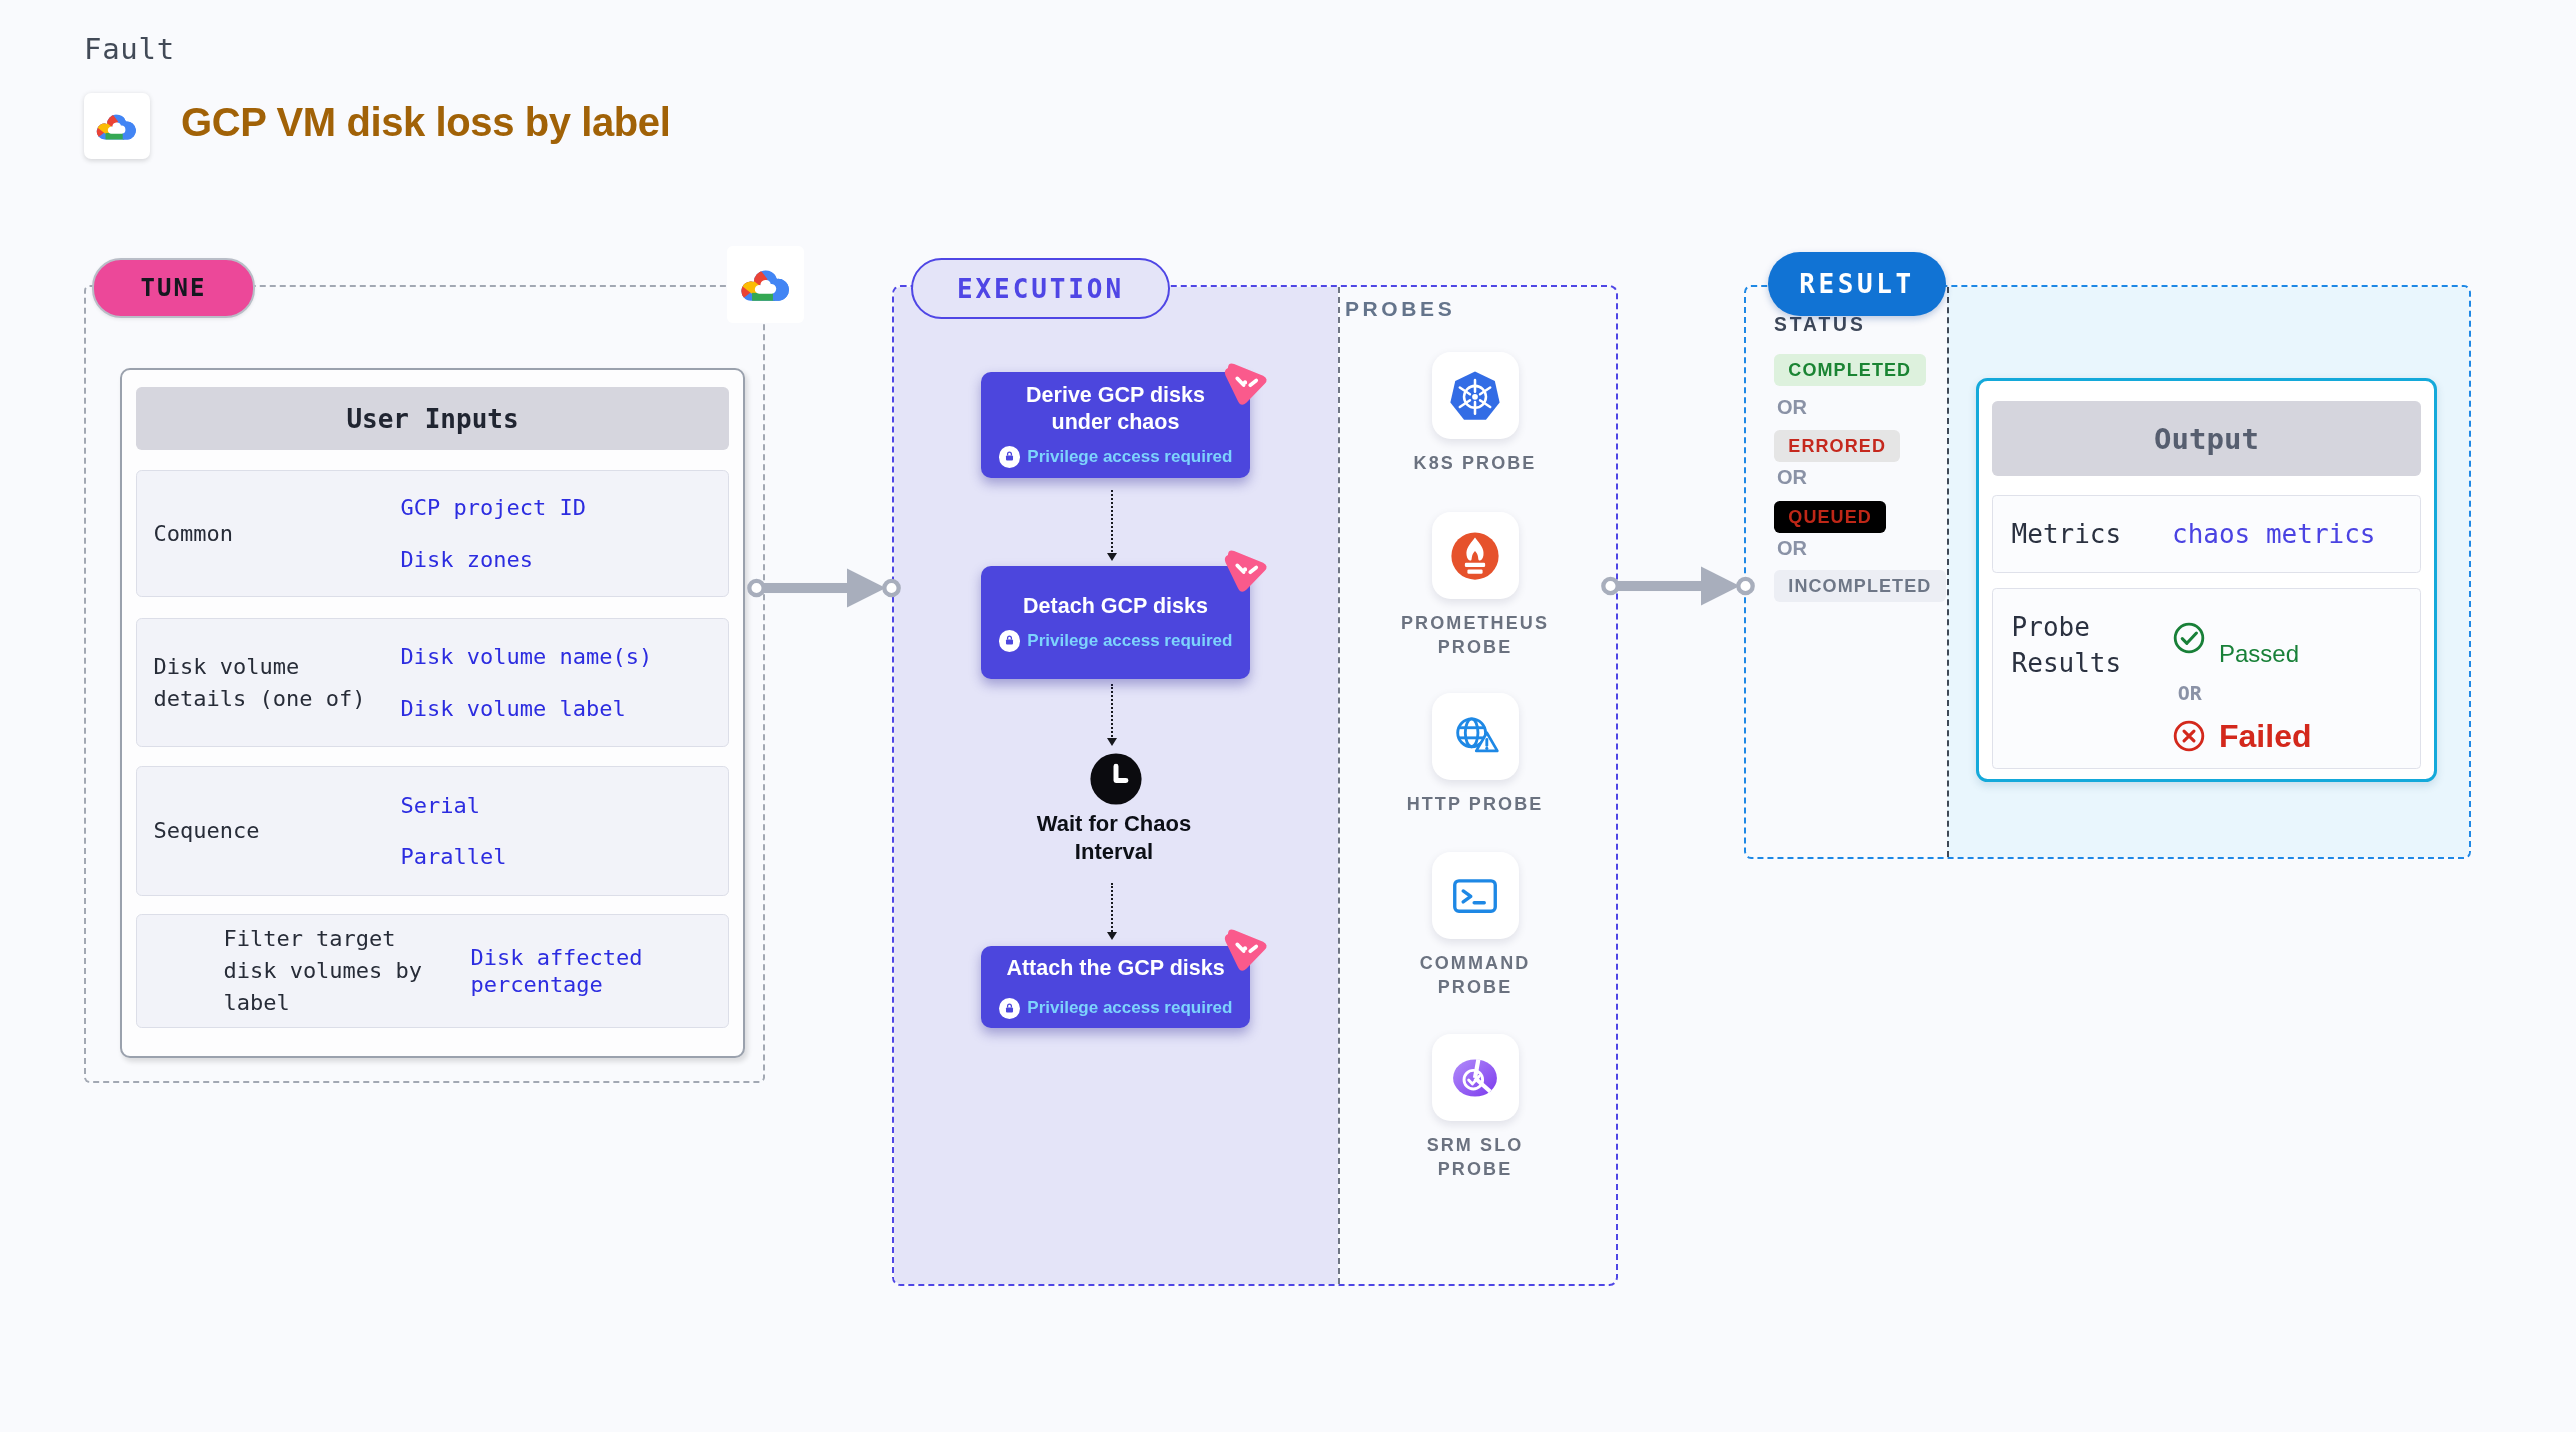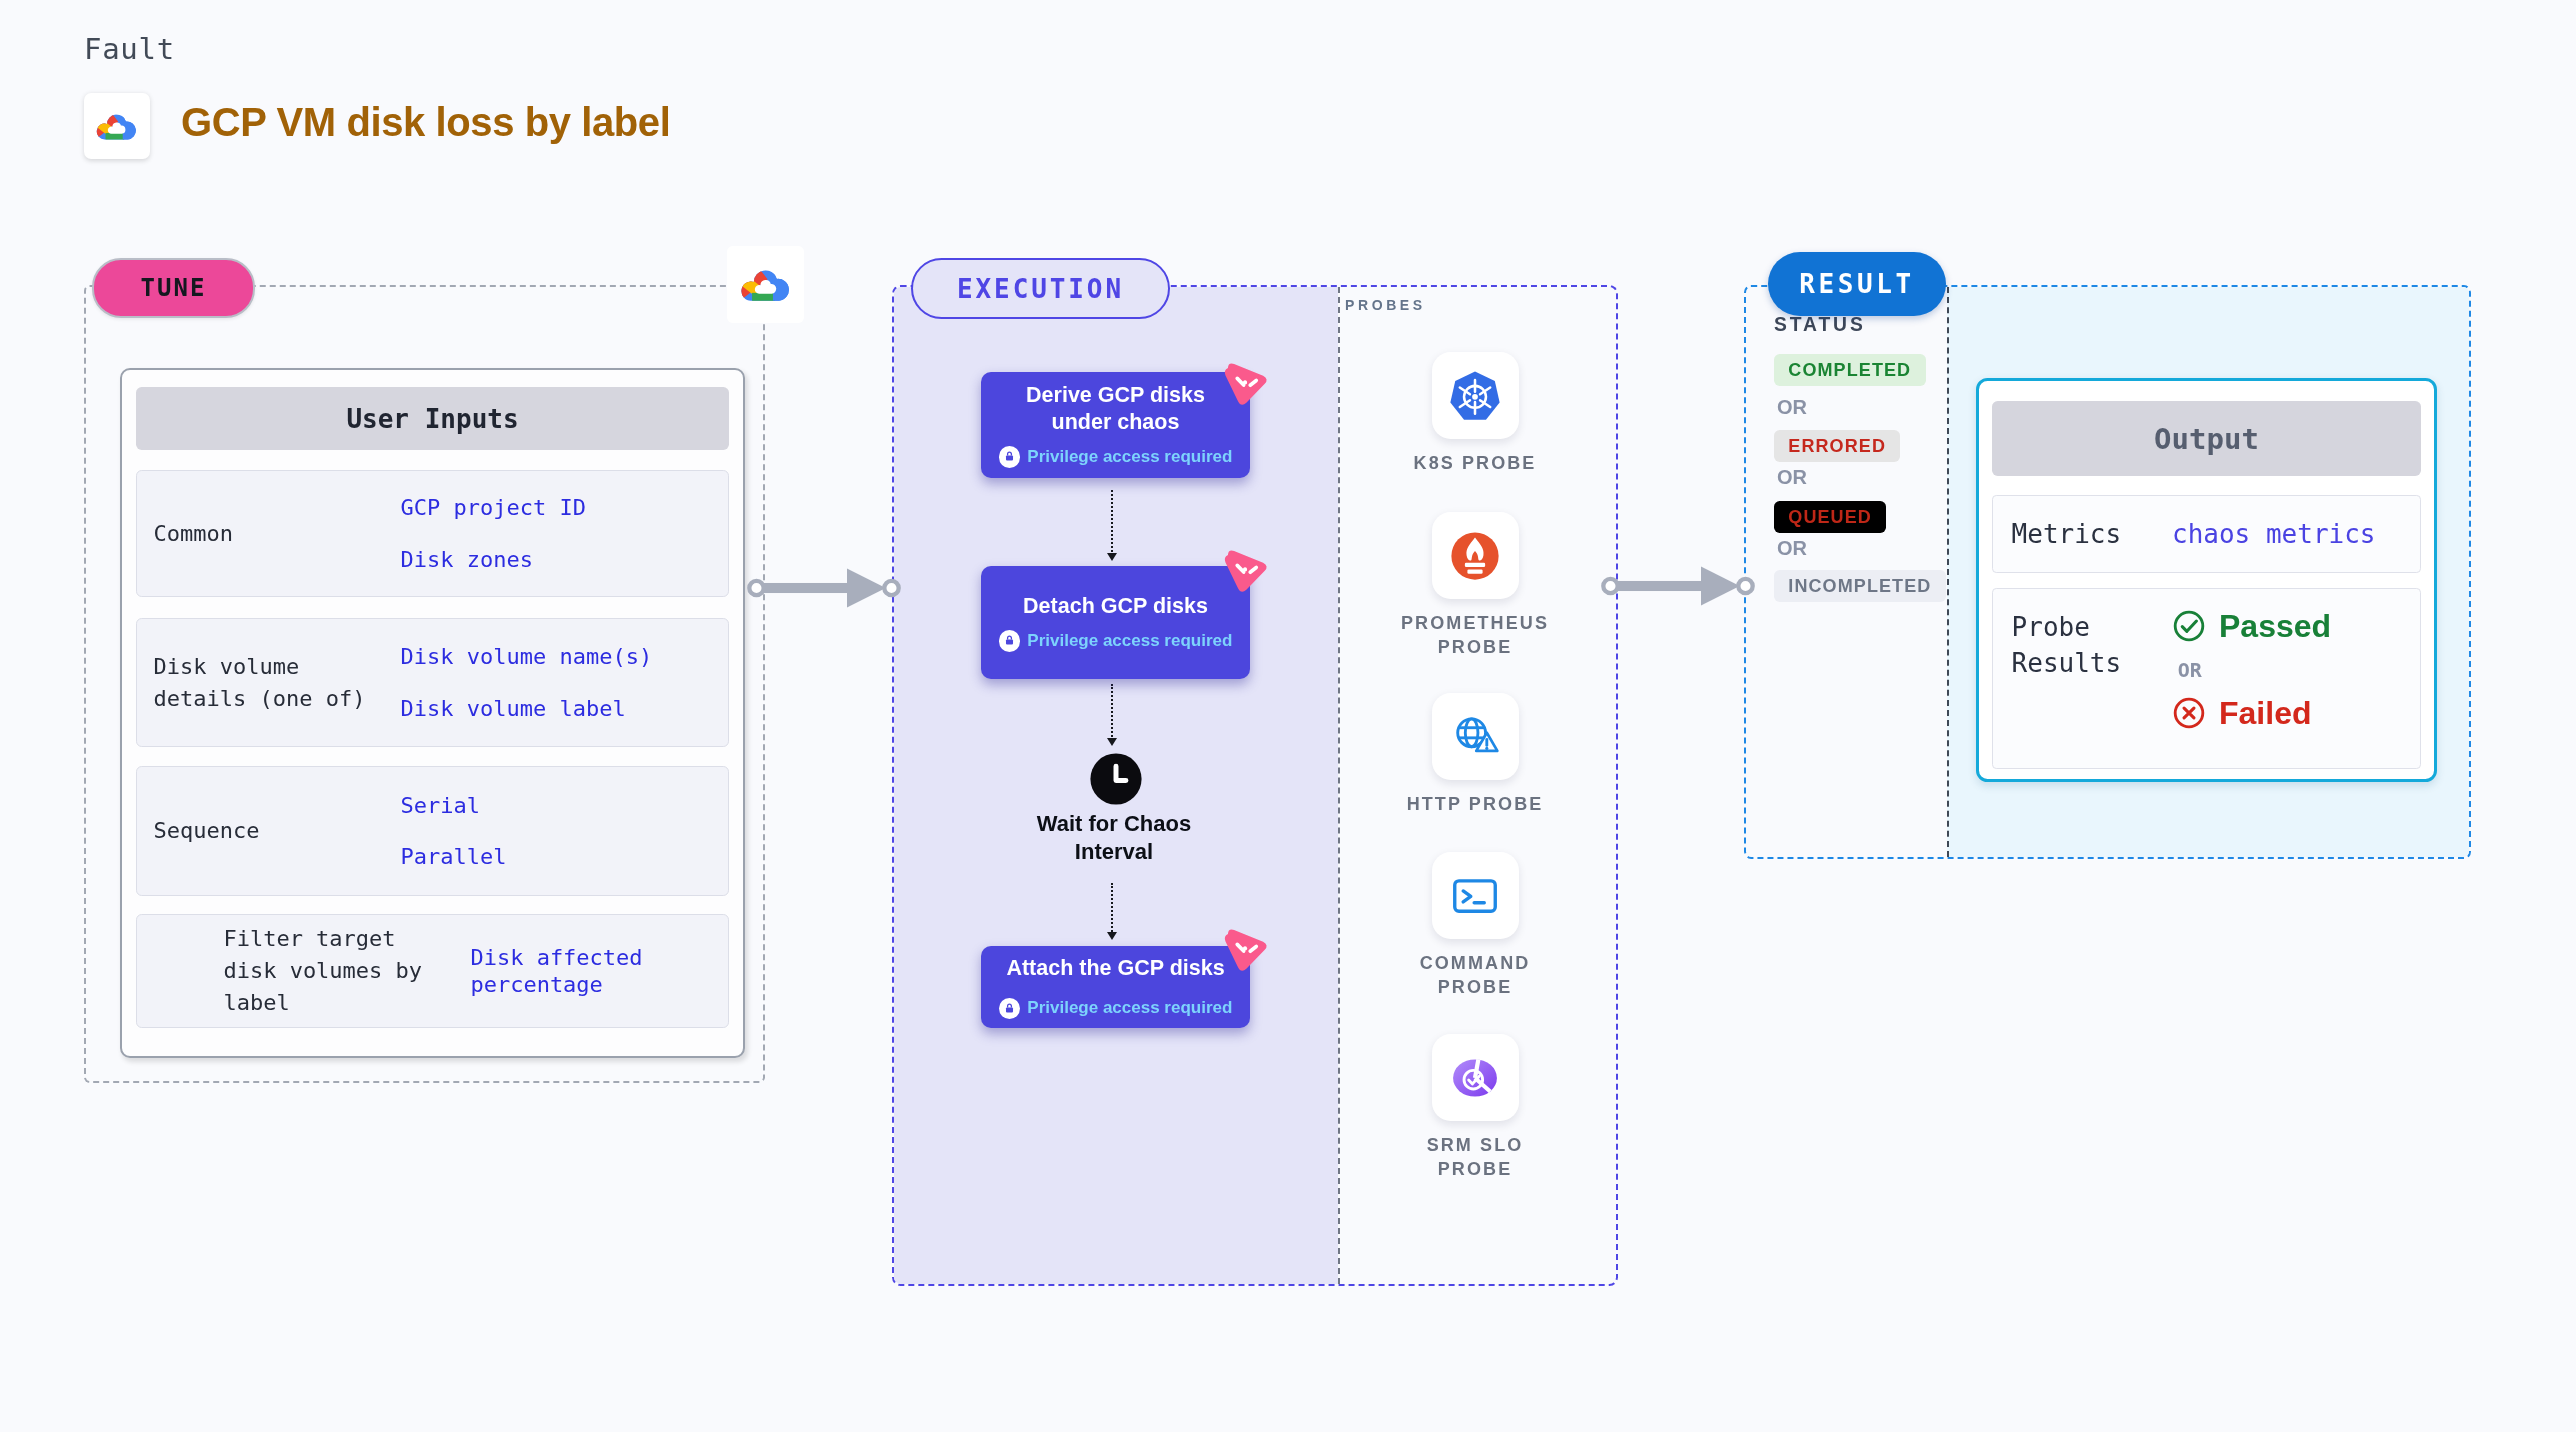--- a/index.html
+++ b/index.html
@@ -53,21 +53,21 @@
   .priv-text{font-size:17px;font-weight:700;color:#7dd3fc;}
   .chaos-mark{width:52px;height:52px;z-index:5;transform:rotate(-6deg);}
   #chaos-1{left:1220px;top:358px;} #chaos-2{left:1220px;top:545px;} #chaos-3{left:1220px;top:924px;}
   .dotted{width:0;border-left:2.9px dotted #16181d;z-index:1;}
   .dotted::after{content:"";position:absolute;left:-6.4px;bottom:-10px;border:5px solid transparent;border-top:8.6px solid #16181d;}
   #dot-1{left:1111px;top:490px;height:66px;} #dot-2{left:1111px;top:684px;height:57px;} #dot-3{left:1111px;top:883px;height:52px;}
   #clock-wrap{left:1089px;top:752px;width:54px;height:54px;}
   #wait-label{left:1003px;top:810px;width:222px;text-align:center;font-size:22px;font-weight:700;color:#0c0f16;line-height:1.25;}
 
   
-  #probes-heading{left:1345px;top:297px;font-size:14px;font-weight:700;letter-spacing:3.6px;color:#64748b;}
+  #probes-heading{left:1345px;top:297px;font-size:21px;font-weight:700;letter-spacing:3.6px;color:#64748b;}
   .probe-item{width:172px;text-align:center;}
   .probe-tile{width:87px;height:87px;margin:0 auto;background:#fff;border-radius:18.6px;
       box-shadow:0 3.6px 8.6px rgba(20,20,60,.10);display:flex;align-items:center;justify-content:center;}
   .probe-label{margin-top:11.5px;font-size:18px;font-weight:700;letter-spacing:2.1px;color:#6b7280;line-height:1.35;}
   #probe-0{left:1389px;top:352px;} #probe-1{left:1389px;top:512px;} #probe-2{left:1389px;top:693px;}
   #probe-3{left:1389px;top:852px;} #probe-4{left:1389px;top:1034px;}
 
   
   #result-box{left:1744px;top:285px;width:723px;height:570px;border:2.9px dashed #1e88e5;border-radius:7.2px;}
   #result-fill{position:absolute;left:201px;top:0;right:0;height:100%;background:#e9f6fd;border-radius:0 5.7px 5.7px 0;}
@@ -88,21 +88,21 @@
   #output-header{position:absolute;left:13px;right:13px;top:20px;height:75px;background:#d5d5dd;border-radius:5.7px;
       display:flex;align-items:center;justify-content:center;font-size:29px;font-weight:700;color:#565e6f;}
   .out-row{position:absolute;left:13px;right:13px;background:#fbfcfe;border:1.4px solid #dfe1ea;border-radius:4.3px;display:flex;}
   #metrics-row{top:114px;height:76px;align-items:center;}
   #probe-results-row{top:207px;height:179px;align-items:flex-start;}
   .out-label{width:155px;box-sizing:border-box;padding-left:18.6px;font-size:26px;color:#2a3140;line-height:1.4;}
   #metrics-value{margin-left:24px;font-size:26px;color:#4a43e2;}
   #probe-results-row .out-label{padding-top:20px;}
   #pr-col{margin-left:24px;padding-top:18.6px;display:flex;flex-direction:column;}
   .pr-row{display:flex;align-items:center;gap:13px;}
-  .pr-passed{font-size:32px;font-weight:700;color:#188038;}
+  .pr-passed{font-size:24px;font-weight:400;color:#188038;margin-top:32px;}
   .pr-failed{font-size:32px;font-weight:700;color:#d3281c;}
   #pr-or{margin:13px 0 13px 5.7px;}
 </style>
 </head>
 <body>
 
 <svg width="0" height="0" style="position:absolute">
   <defs>
     <clipPath id="cloudclip">
         <path d="M15 40 A11 11 0 1 1 18 18.5 A13.5 13.5 0 0 1 44.5 15 A11.5 11.5 0 0 1 47 40 Z"></path>

